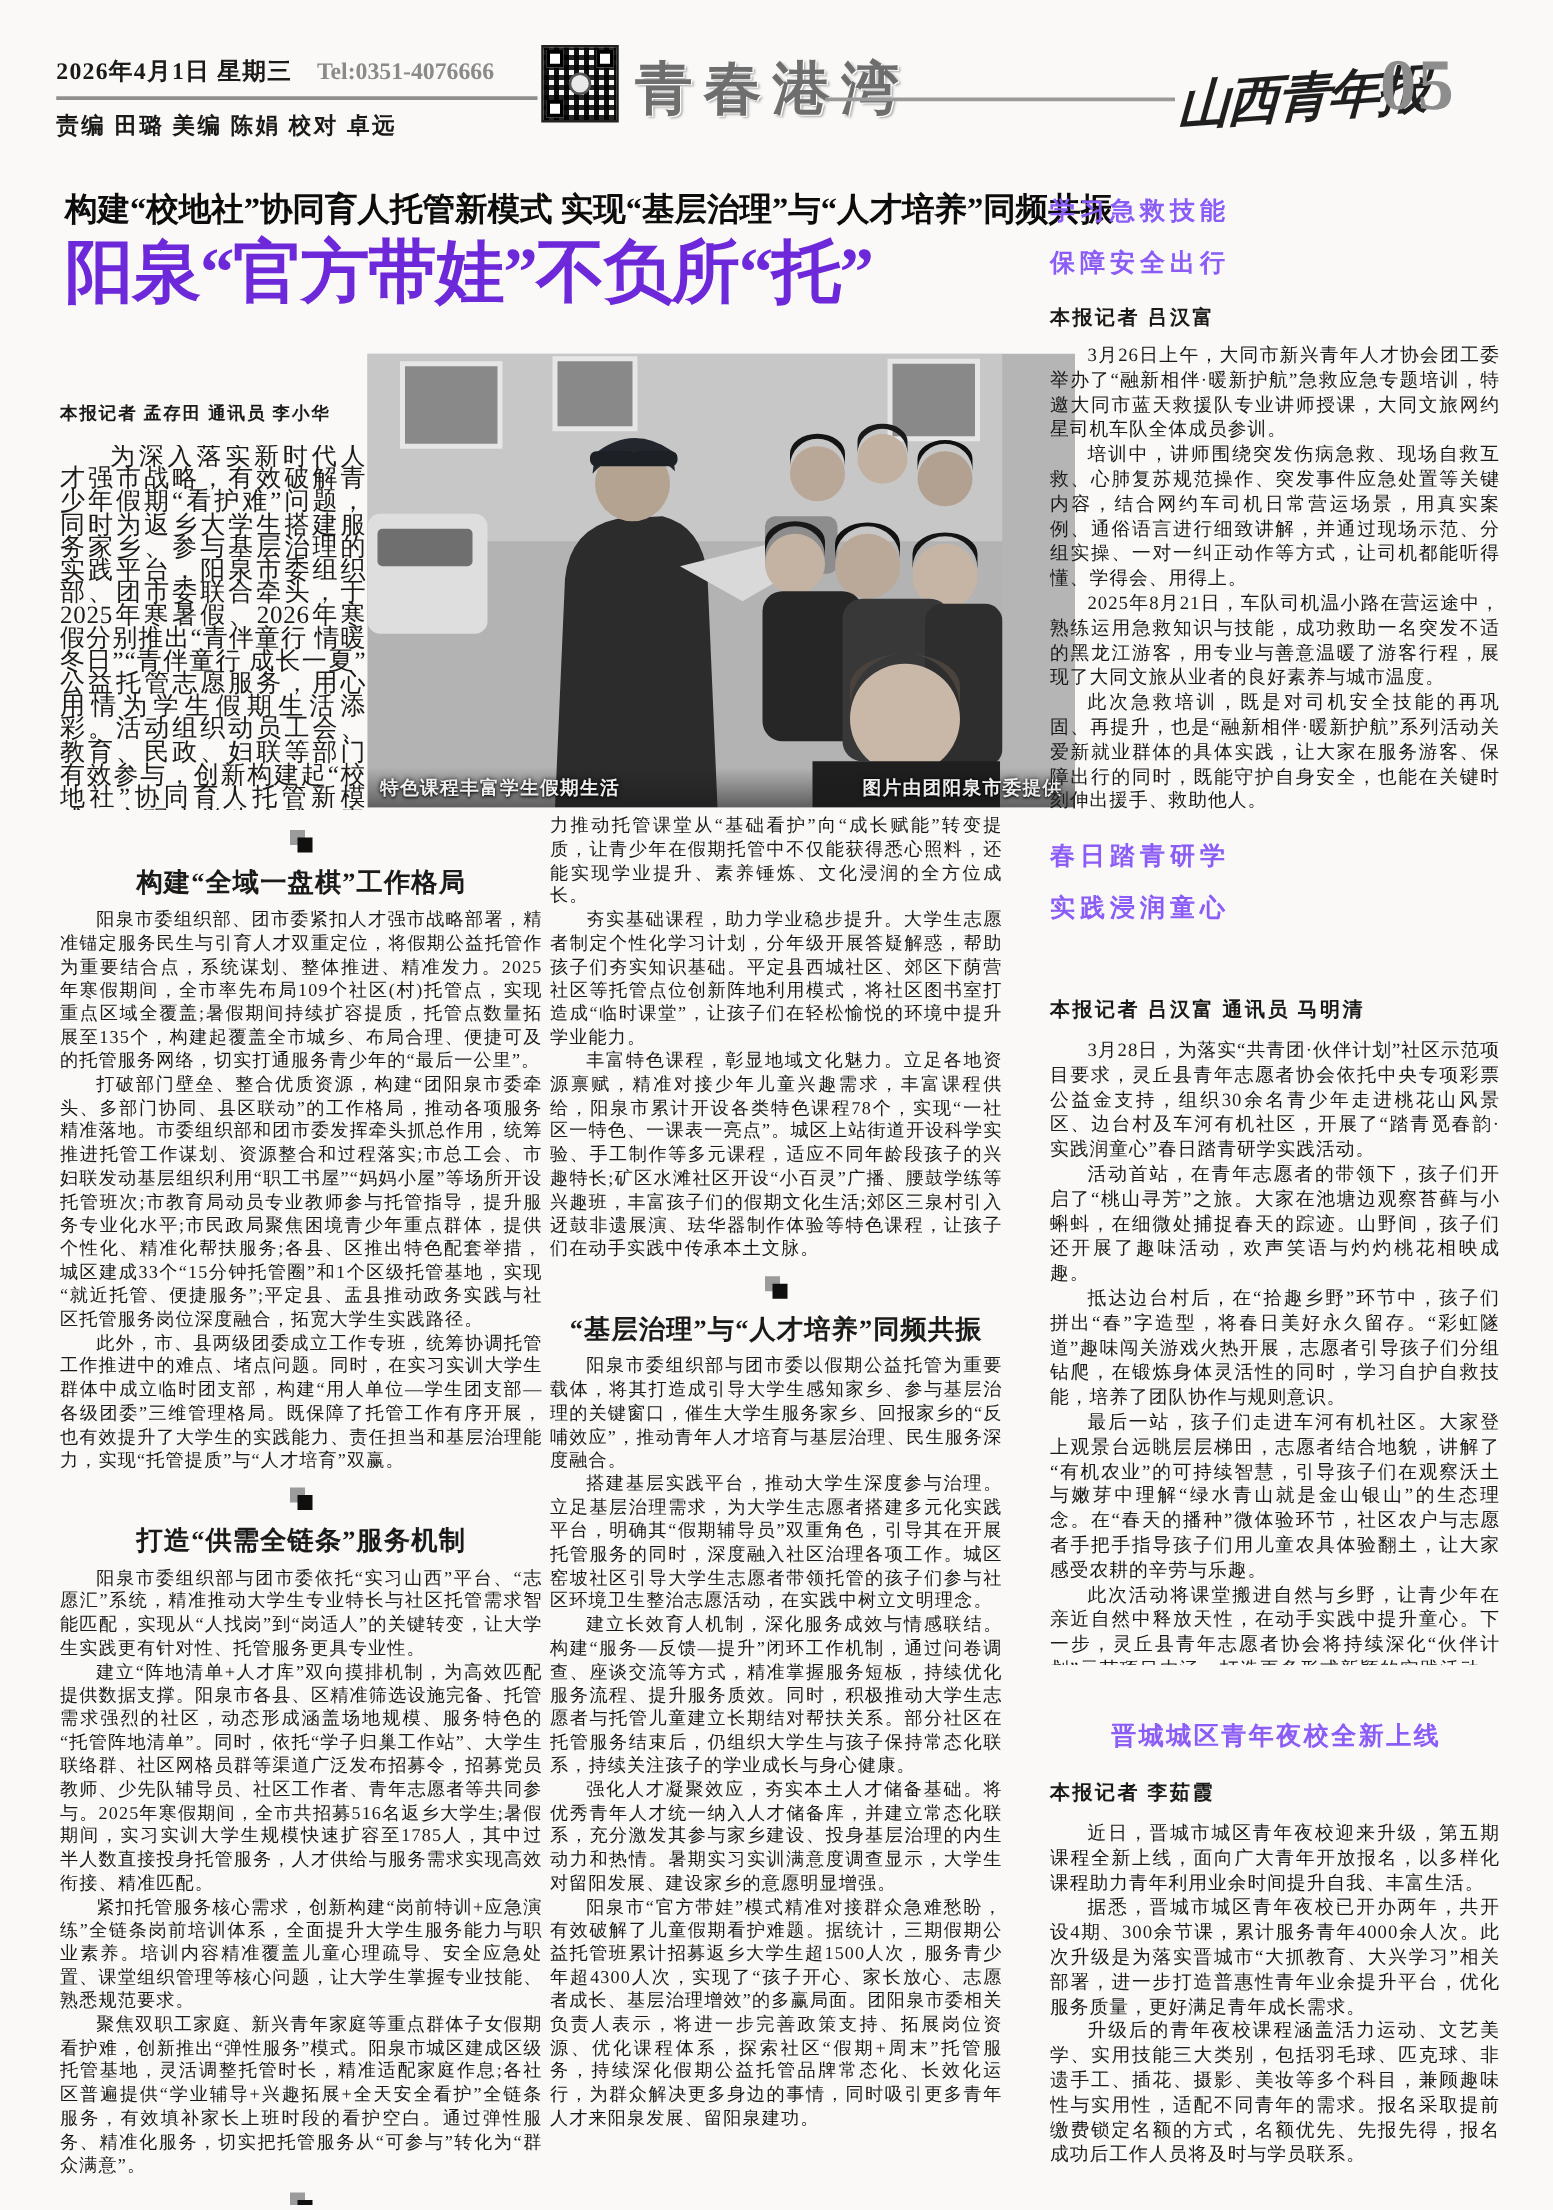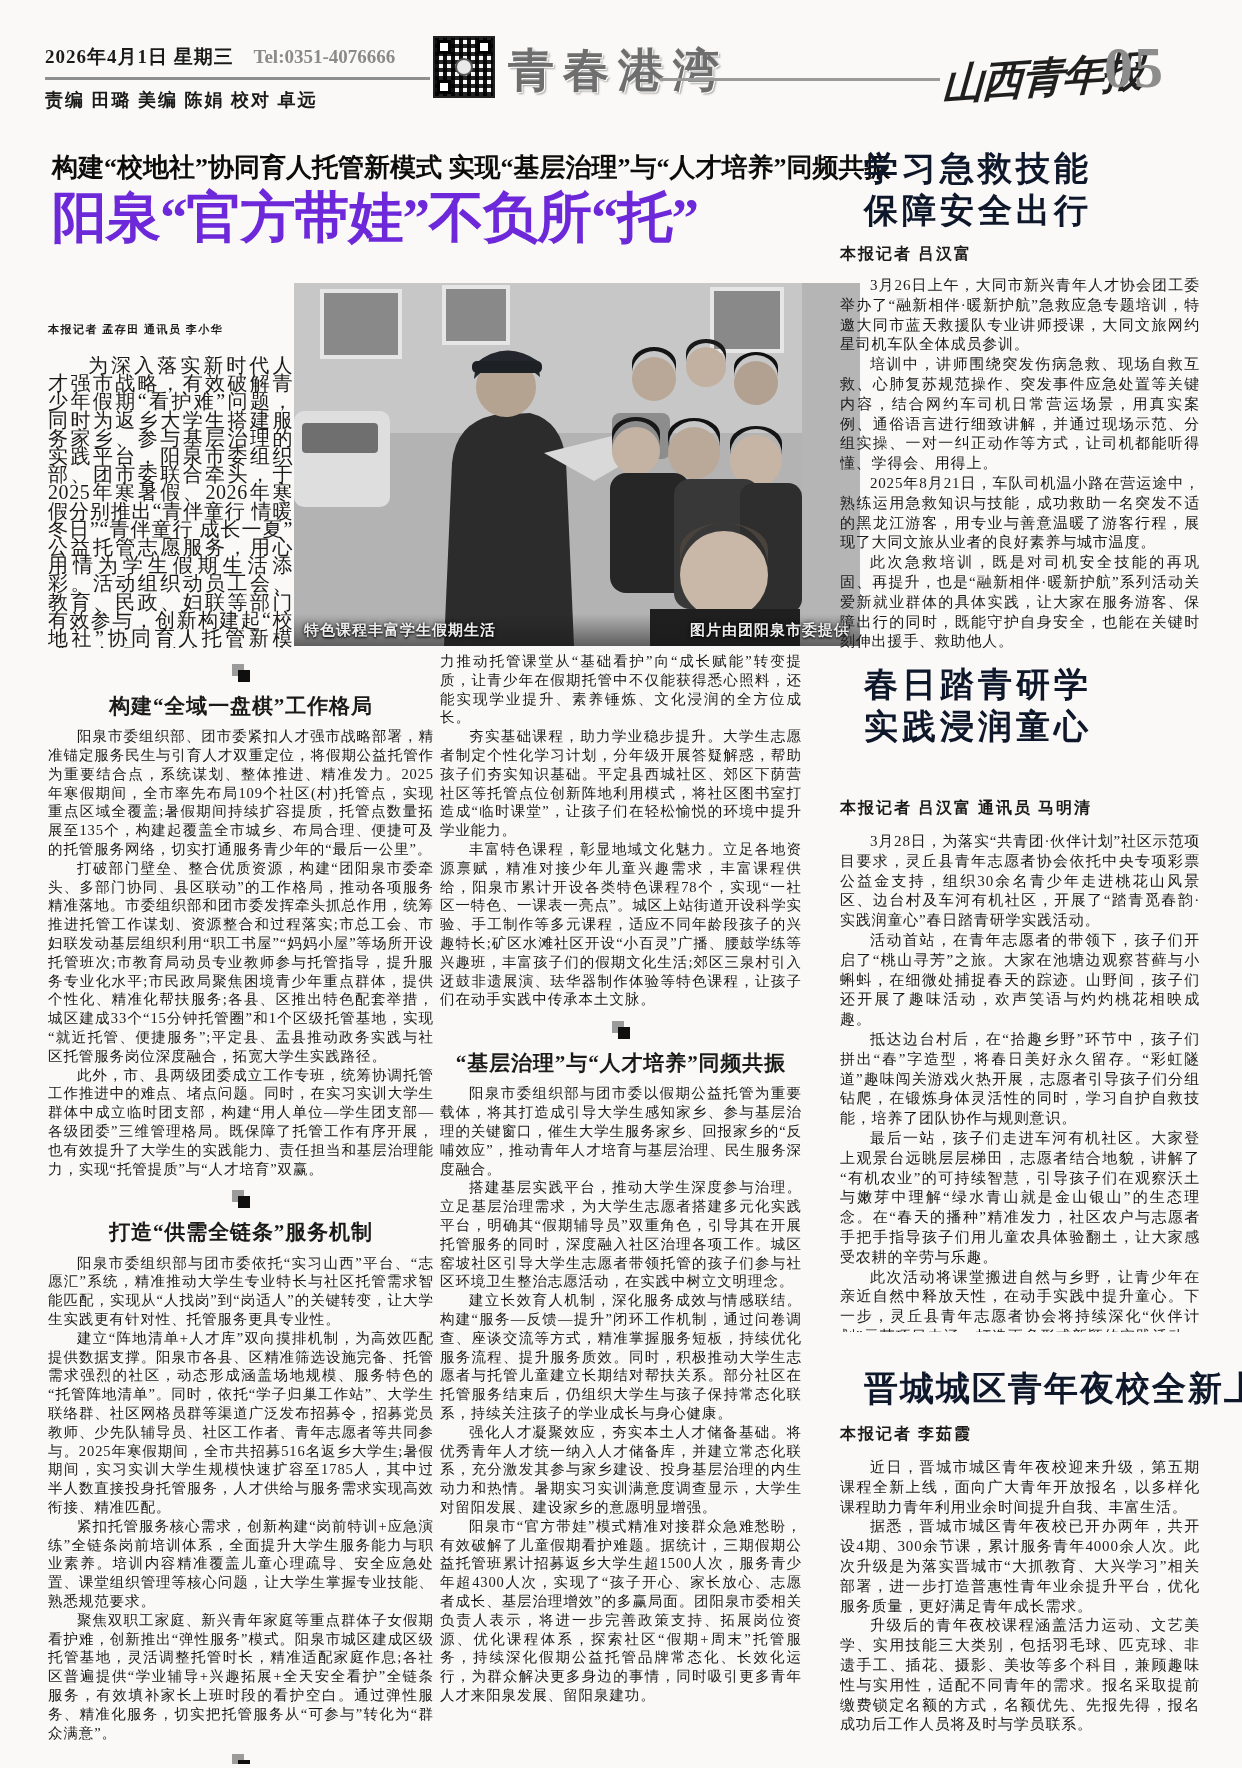--- a/index.html
+++ b/index.html
@@ -24,42 +24,42 @@
       background:#e9e9e9;border:2px solid #555;box-sizing:border-box;}
   .section-title{left:508px;top:40px;font-size:46px;font-weight:bold;color:#6e6e6e;letter-spacing:9px;white-space:nowrap;
       text-shadow:1px 1px 0 #ffffff,2px 2px 2px rgba(0,0,0,.35);}
   .header-dash{left:660px;top:78px;width:280px;height:3px;background:#9a9a9a;}
   .masthead{left:942px;top:50px;font-size:42px;font-weight:bold;font-style:italic;color:#1f1f1f;white-space:nowrap;}
   .masthead span{display:inline-block;transform:rotate(-4deg) skewX(-6deg);letter-spacing:-2px;}
   .page-num{left:1104px;top:34px;font-size:58px;font-weight:bold;color:#8d8d8d;letter-spacing:1px;}
   
   .kicker{left:52px;top:150px;width:760px;font-size:26px;font-weight:bold;letter-spacing:0px;white-space:nowrap;color:#0c0c0c;}
   .headline{left:52px;top:186px;width:758px;font-size:55px;font-weight:900;letter-spacing:-1px;line-height:1.15;white-space:nowrap;color:#6d28d9;}
-  .byline-main{left:48px;top:322px;font-size:11px;font-weight:bold;letter-spacing:1.5px;white-space:nowrap;}
+  .byline-main{left:48px;top:322px;font-size:14px;font-weight:bold;letter-spacing:1.5px;white-space:nowrap;}
   .lead{left:48px;top:356px;width:245px;height:292px;overflow:hidden;
         font-size:20px;line-height:18.2px;letter-spacing:.6px;text-align:justify;}
   .lead p{margin:0;text-indent:2em;}
   .photo{left:294px;top:283px;width:566px;height:363px;background:#b5b5b5;overflow:hidden;}
   .photo svg{display:block;}
   .photo .cap{position:absolute;left:0;right:0;bottom:0;height:32px;display:flex;justify-content:space-between;
       padding:0 10px;box-sizing:border-box;align-items:center;
       background:linear-gradient(rgba(25,25,25,0),rgba(25,25,25,.55));
       color:#efefef;font-size:15px;font-weight:bold;letter-spacing:1px;
       text-shadow:0 1px 2px #000,0 0 4px rgba(0,0,0,.8);}
   .bodycol{font-size:14.5px;line-height:18.8px;letter-spacing:.9px;text-align:justify;overflow:hidden;}
   .col1{left:48px;top:652px;width:386px;height:1112px;}
   .col2{left:440px;top:652px;width:362px;height:1112px;}
   .bodycol p{margin:0;text-indent:2em;}
   .bodycol p.noindent{text-indent:0;}
   .subhead{display:flex;align-items:center;gap:10px;margin:12px 0 8px;font-size:21px;font-weight:bold;line-height:1.25;text-indent:0;flex-direction:column;}
   .sq-icon{position:relative;flex:0 0 19px;width:19px;height:19px;}
   .sq-icon::before{content:"";position:absolute;left:0;top:0;width:12px;height:12px;background:#9b9b9b;}
   .sq-icon::after{content:"";position:absolute;left:6px;top:6px;width:12px;height:12px;background:#0f0f0f;}
   
-  .sb-title{left:864px;width:362px;font-size:34px;font-weight:bold;line-height:42px;letter-spacing:4px;color:#0f172a;white-space:nowrap;}
+  .sb-title{left:840px;width:362px;font-size:20px;font-weight:bold;line-height:42px;letter-spacing:4px;color:#8b5cf6;white-space:nowrap;}
   .sb-byline{left:840px;font-size:16px;font-weight:bold;letter-spacing:2px;white-space:nowrap;}
   .sb-body{left:840px;width:360px;overflow:hidden;font-size:15px;line-height:19.8px;letter-spacing:.8px;text-align:justify;}
   .sb-body p{margin:0;text-indent:2em;}
   .t1{top:148px;} .b1{top:244px;} .bd1{top:276px;height:386px;}
   .t2{top:664px;} .b2{top:798px;} .bd2{top:832px;height:500px;}
   .t3{top:1368px;letter-spacing:2px;text-align:center;} .b3{top:1424px;} .bd3{top:1458px;height:290px;}
 </style>
 </head>
 <body>
 
@@ -190,21 +190,21 @@
 
 <div class="abs sb-title t2">
   <div>春日踏青研学</div>
   <div>实践浸润童心</div>
 </div>
 <div class="abs sb-byline b2">本报记者 吕汉富 通讯员 马明清</div>
 <div class="abs sb-body bd2">
     <p class="">3月28日，为落实“共青团·伙伴计划”社区示范项目要求，灵丘县青年志愿者协会依托中央专项彩票公益金支持，组织30余名青少年走进桃花山风景区、边台村及车河有机社区，开展了“踏青觅春韵·实践润童心”春日踏青研学实践活动。</p>
     <p class="">活动首站，在青年志愿者的带领下，孩子们开启了“桃山寻芳”之旅。大家在池塘边观察苔藓与小蝌蚪，在细微处捕捉春天的踪迹。山野间，孩子们还开展了趣味活动，欢声笑语与灼灼桃花相映成趣。</p>
     <p class="">抵达边台村后，在“拾趣乡野”环节中，孩子们拼出“春”字造型，将春日美好永久留存。“彩虹隧道”趣味闯关游戏火热开展，志愿者引导孩子们分组钻爬，在锻炼身体灵活性的同时，学习自护自救技能，培养了团队协作与规则意识。</p>
-    <p class="">最后一站，孩子们走进车河有机社区。大家登上观景台远眺层层梯田，志愿者结合地貌，讲解了“有机农业”的可持续智慧，引导孩子们在观察沃土与嫩芽中理解“绿水青山就是金山银山”的生态理念。在“春天的播种”精准发力，社区农户与志愿者手把手指导孩子们用儿童农具体验翻土，让大家感受农耕的辛劳与乐趣。</p>
+    <p class="">最后一站，孩子们走进车河有机社区。大家登上观景台远眺层层梯田，志愿者结合地貌，讲解了“有机农业”的可持续智慧，引导孩子们在观察沃土与嫩芽中理解“绿水青山就是金山银山”的生态理念。在“春天的播种”微体验环节，社区农户与志愿者手把手指导孩子们用儿童农具体验翻土，让大家感受农耕的辛劳与乐趣。</p>
     <p class="">此次活动将课堂搬进自然与乡野，让青少年在亲近自然中释放天性，在动手实践中提升童心。下一步，灵丘县青年志愿者协会将持续深化“伙伴计划”示范项目内涵，打造更多形式新颖的实践活动，助力青少年全面发展、向阳成长。</p>
   </div>
 
 <div class="abs sb-title t3">
   <div>晋城城区青年夜校全新上线</div>
 </div>
 <div class="abs sb-byline b3">本报记者 李茹霞</div>
 <div class="abs sb-body bd3">
     <p class="">近日，晋城市城区青年夜校迎来升级，第五期课程全新上线，面向广大青年开放报名，以多样化课程助力青年利用业余时间提升自我、丰富生活。</p>
     <p class="">据悉，晋城市城区青年夜校已开办两年，共开设4期、300余节课，累计服务青年4000余人次。此次升级是为落实晋城市“大抓教育、大兴学习”相关部署，进一步打造普惠性青年业余提升平台，优化服务质量，更好满足青年成长需求。</p>

